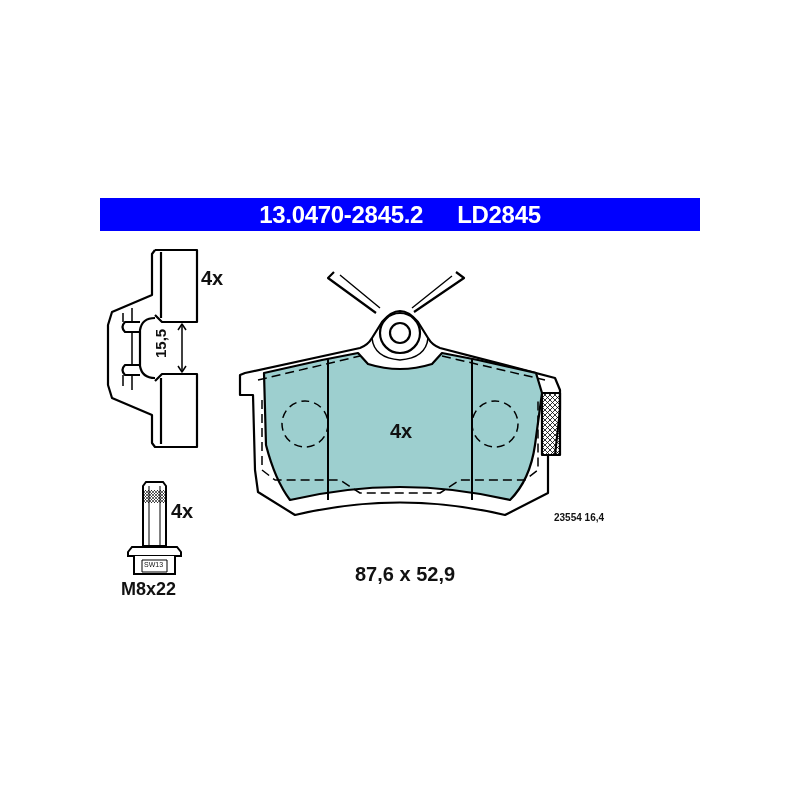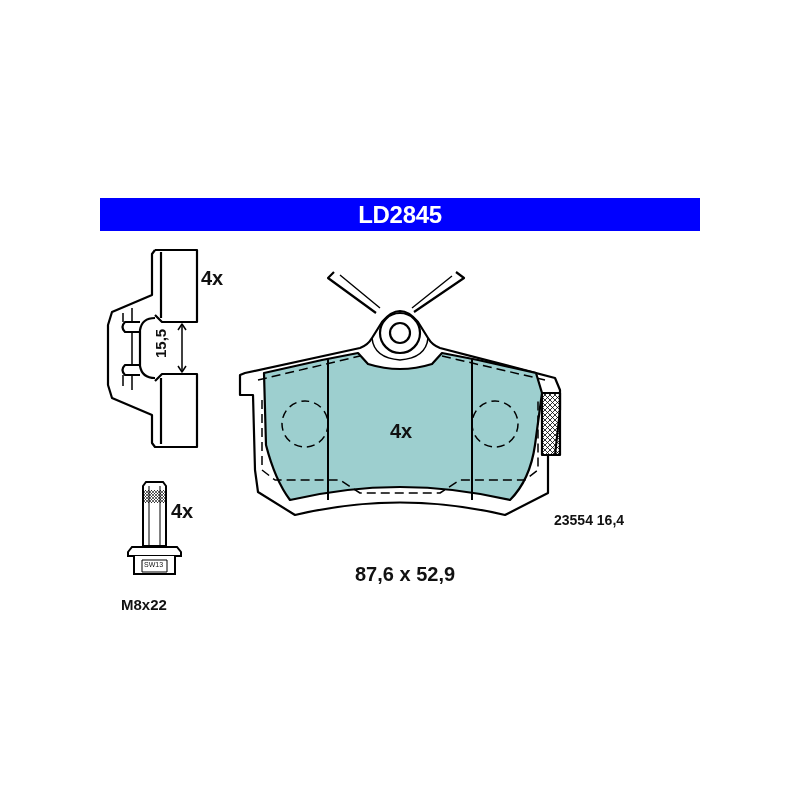--- a/index.html
+++ b/index.html
@@ -9,20 +9,21 @@
               background: #0000ff; color: #ffffff; font-weight: bold; font-size: 24px;
               display: flex; align-items: center; justify-content: center; gap: 34px; }
     .banner span { letter-spacing: -0.3px; }
     svg.drawing { position: absolute; left: 0; top: 0; }
     .lbl { position: absolute; font-weight: bold; color: #111; font-size: 20px; }
   </style>
 </head>
 <body>
 
 <div class="banner">
+  <span>13.0470-2845.2</span>
   <span>LD2845</span>
 </div>
 
 <svg class="drawing" width="800" height="800" viewBox="0 0 800 800">
   <defs>
     <pattern id="hatch" width="5" height="5" patternUnits="userSpaceOnUse">
       <path d="M0 0 L5 5 M5 0 L0 5" stroke="#000" stroke-width="0.8"></path>
     </pattern>
     <pattern id="thread" width="3" height="3" patternUnits="userSpaceOnUse">
       <path d="M0 0 L3 3 M3 0 L0 3" stroke="#000" stroke-width="0.6"></path>
@@ -67,16 +68,16 @@
     <path d="M262 400 L262 470 L275 480 L340 480 L360 493 L440 493 L460 480 L525 480 L538 470 L538 400" stroke-dasharray="9 5" stroke-width="1.5"></path>
     <circle cx="305" cy="424" r="23" stroke-dasharray="8 5" stroke-width="1.5"></circle>
     <circle cx="495" cy="424" r="23" stroke-dasharray="8 5" stroke-width="1.5"></circle>
   </g>
 </svg>
 
 <div class="lbl" style="left:201px;top:267px;">4x</div>
 <div class="lbl" style="left:152px;top:358px;transform:rotate(-90deg);transform-origin:left top;font-size:15px;">15,5</div>
 <div class="lbl" style="left:171px;top:500px;">4x</div>
 <div class="lbl" style="left:144px;top:561px;font-size:7px;font-weight:normal;">SW13</div>
-<div class="lbl" style="left:121px;top:579px;font-size:15px;margin-top:17px;">M8x22</div>
+<div class="lbl" style="left:121px;top:579px;font-size:18px;">M8x22</div>
 <div class="lbl" style="left:390px;top:420px;">4x</div>
-<div class="lbl" style="left:554px;top:512px;font-size:14px;">23554 16,4</div>
+<div class="lbl" style="left:554px;top:512px;font-size:10px;">23554 16,4</div>
 <div class="lbl" style="left:355px;top:563px;">87,6 x 52,9</div>
 
 </body></html>

